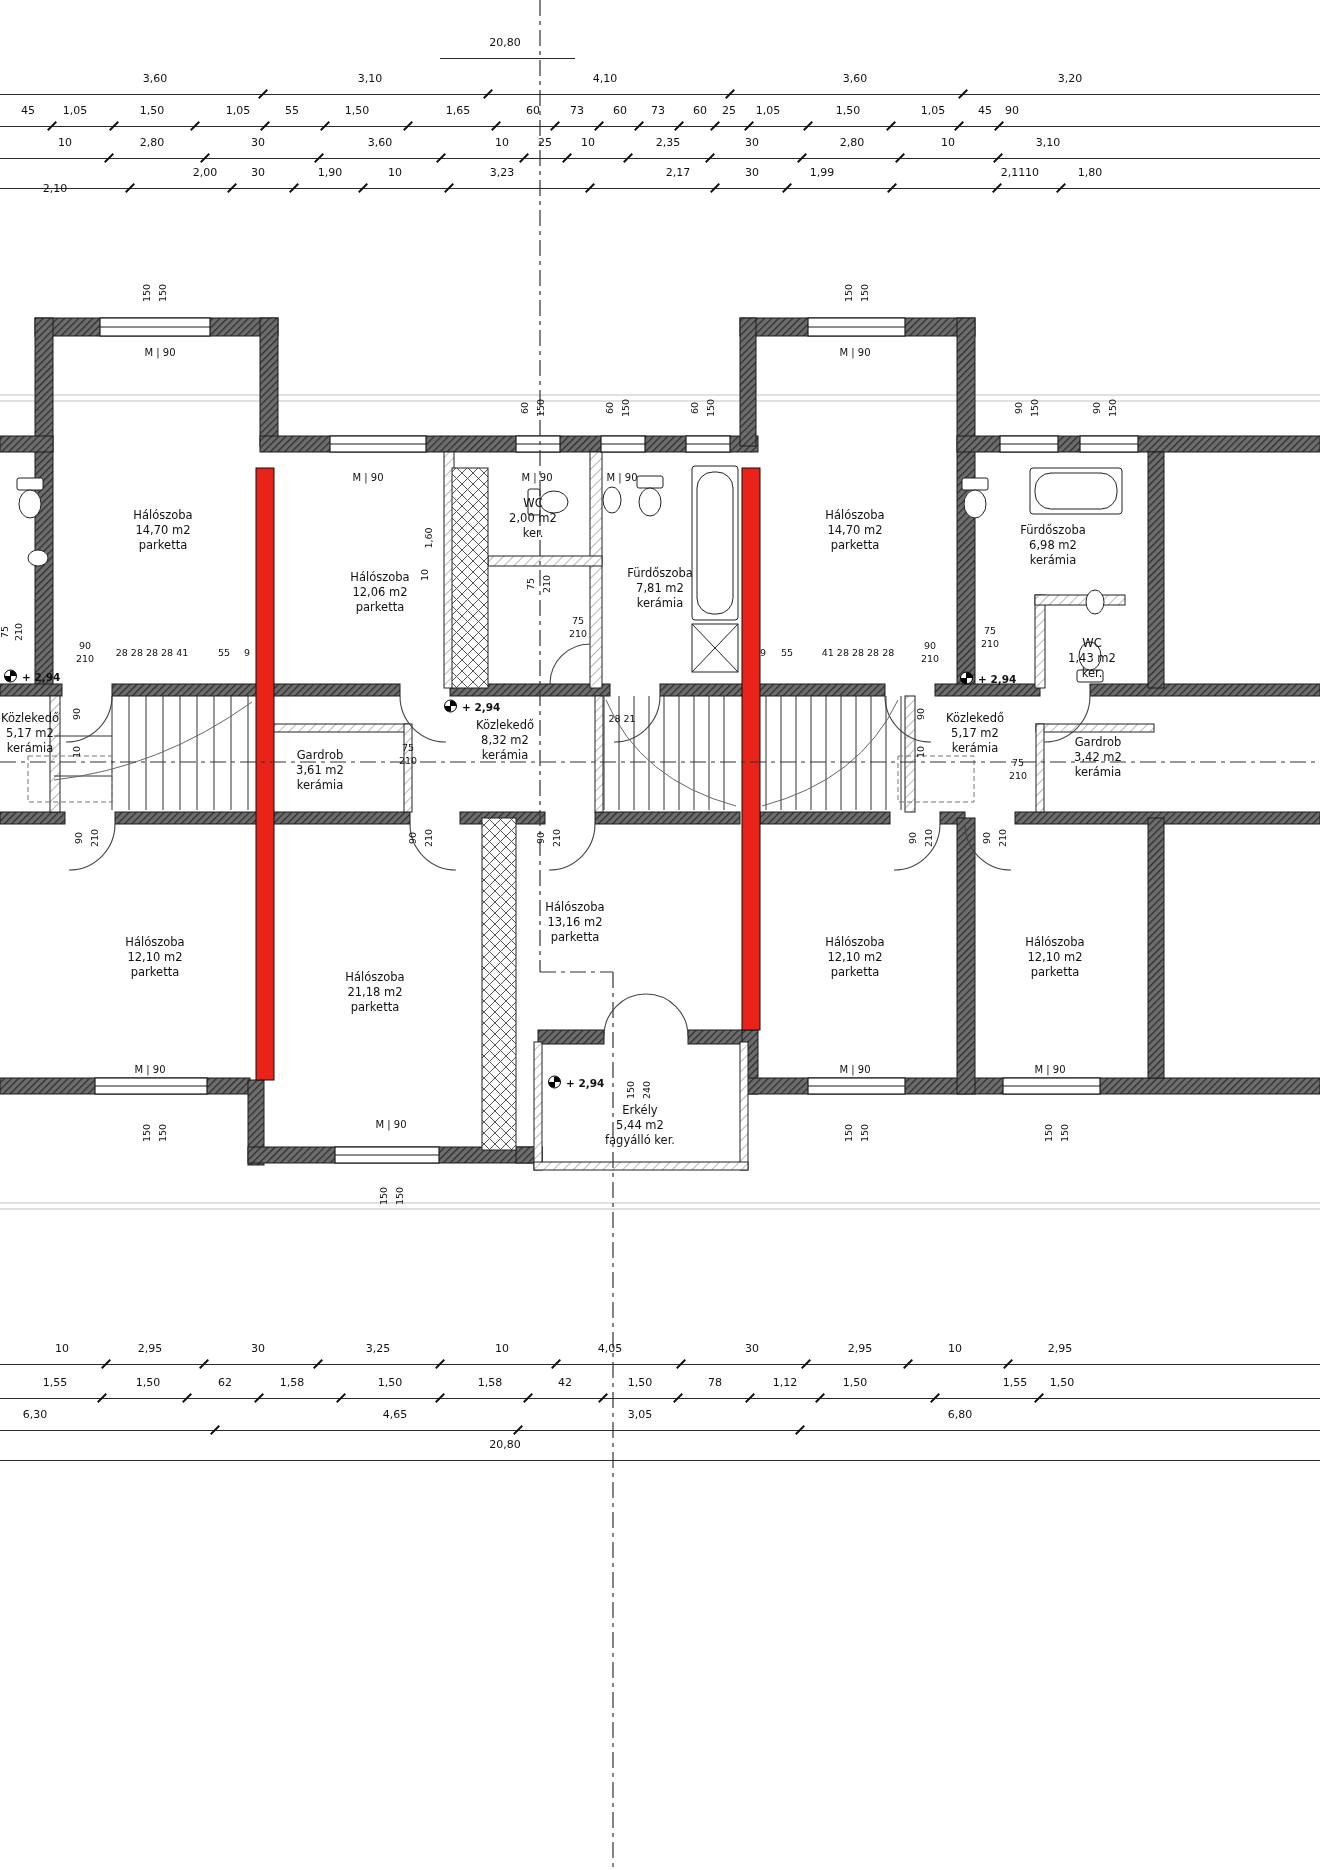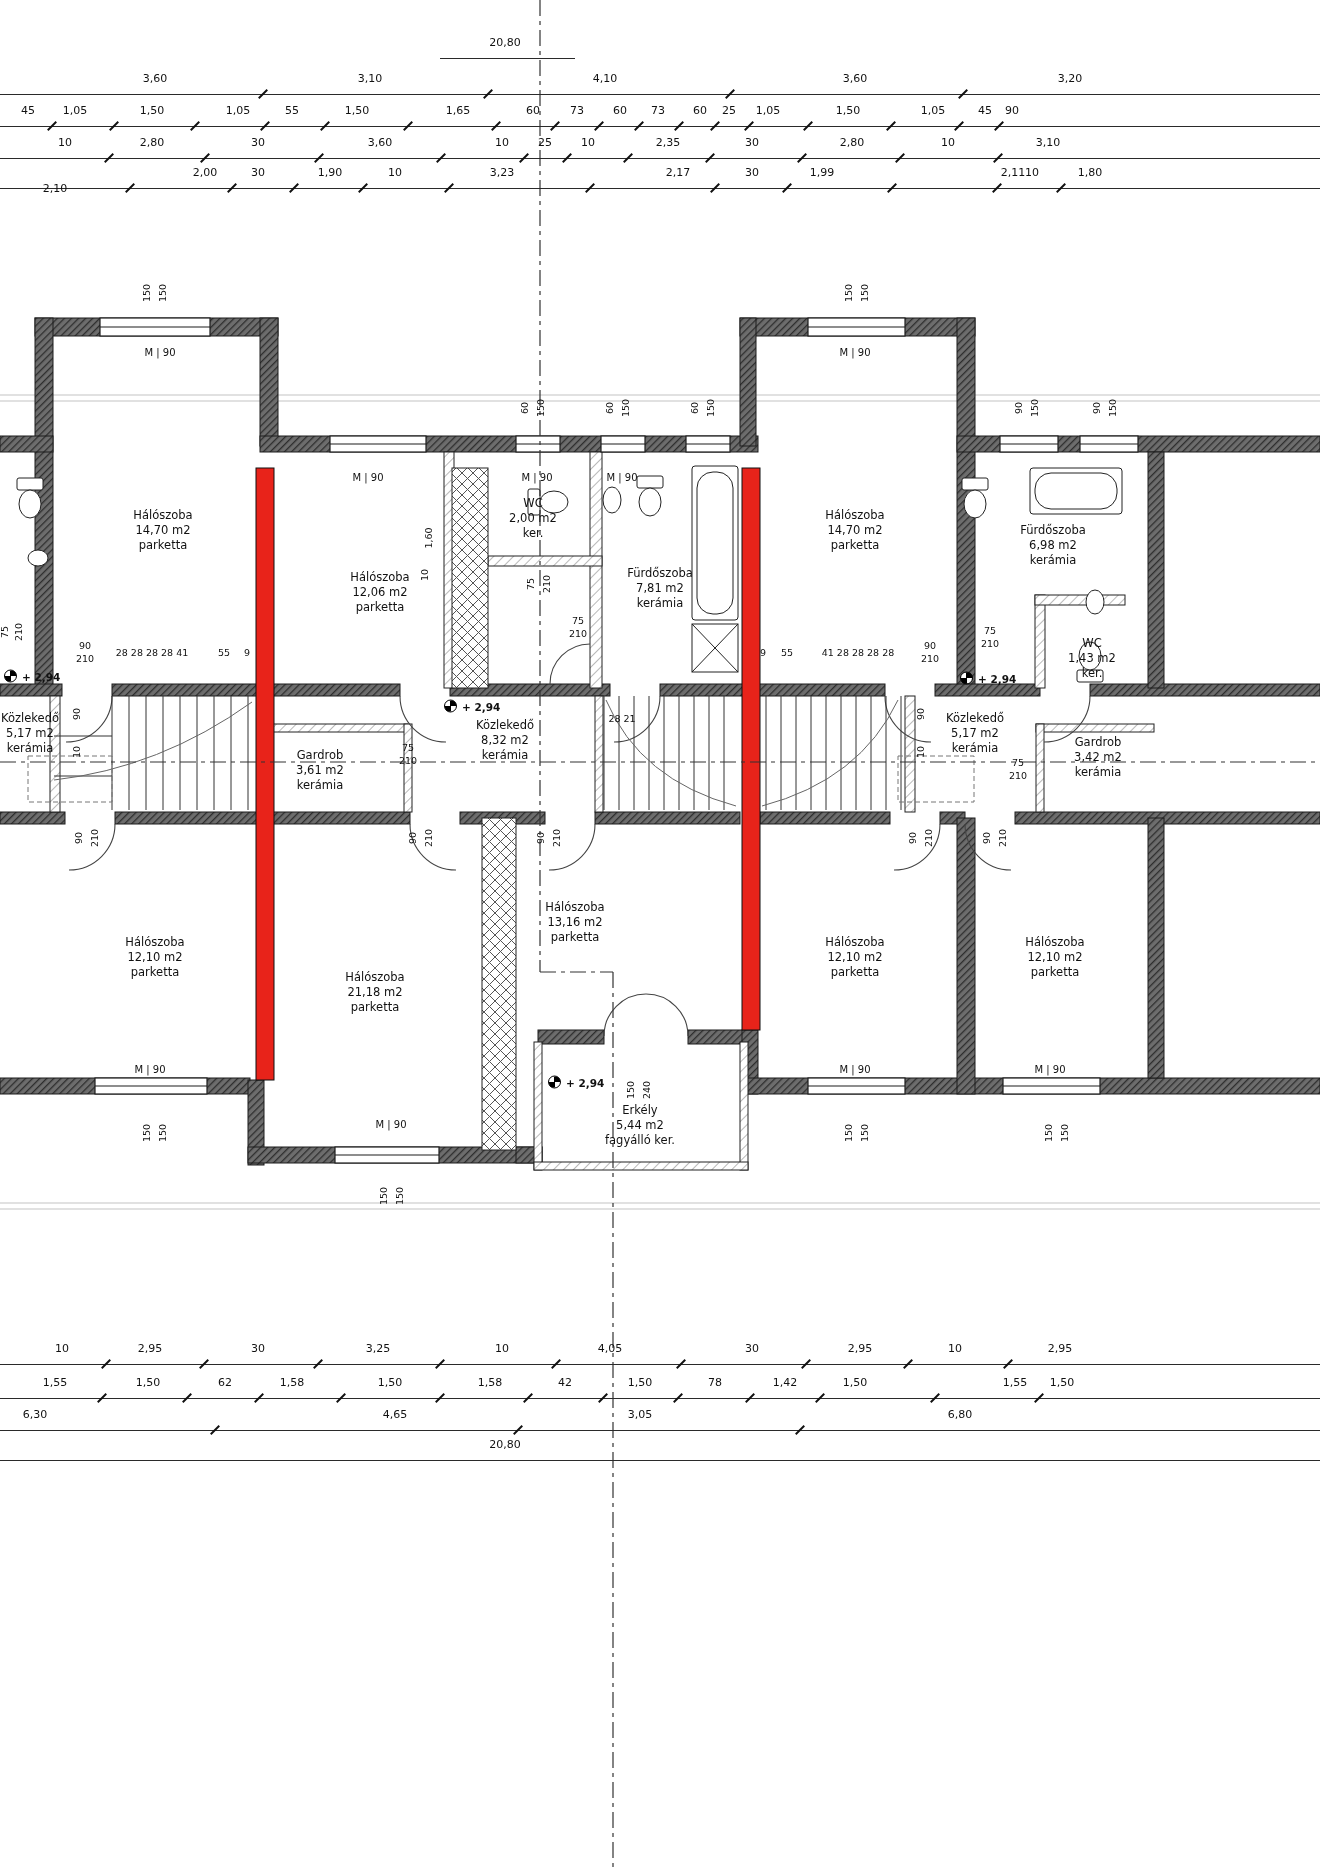--- a/index.html
+++ b/index.html
@@ -368,21 +368,21 @@
       <div class="dim-label" style="left: 390px; top: 1382px;">1,50</div>
       <div class="tick" style="left: 341px; top: 1398px;"></div>
       <div class="dim-label" style="left: 490px; top: 1382px;">1,58</div>
       <div class="tick" style="left: 440px; top: 1398px;"></div>
       <div class="dim-label" style="left: 565px; top: 1382px;">42</div>
       <div class="tick" style="left: 527.5px; top: 1398px;"></div>
       <div class="dim-label" style="left: 640px; top: 1382px;">1,50</div>
       <div class="tick" style="left: 602.5px; top: 1398px;"></div>
       <div class="dim-label" style="left: 715px; top: 1382px;">78</div>
       <div class="tick" style="left: 677.5px; top: 1398px;"></div>
-      <div class="dim-label" style="left: 785px; top: 1382px;">1,42</div>
+      <div class="dim-label" style="left: 785px; top: 1382px;">1,12</div>
       <div class="tick" style="left: 750px; top: 1398px;"></div>
       <div class="dim-label" style="left: 855px; top: 1382px;">1,50</div>
       <div class="tick" style="left: 820px; top: 1398px;"></div>
       <div class="dim-label" style="left: 1015px; top: 1382px;">1,55</div>
       <div class="tick" style="left: 935px; top: 1398px;"></div>
       <div class="dim-label" style="left: 1062px; top: 1382px;">1,50</div>
       <div class="tick" style="left: 1038.5px; top: 1398px;"></div>
       <div class="dim-line" style="top: 1430px; left: 0px; width: 1320px;"></div>
       <div class="dim-label" style="left: 35px; top: 1414px;">6,30</div>
       <div class="dim-label" style="left: 395px; top: 1414px;">4,65</div>

